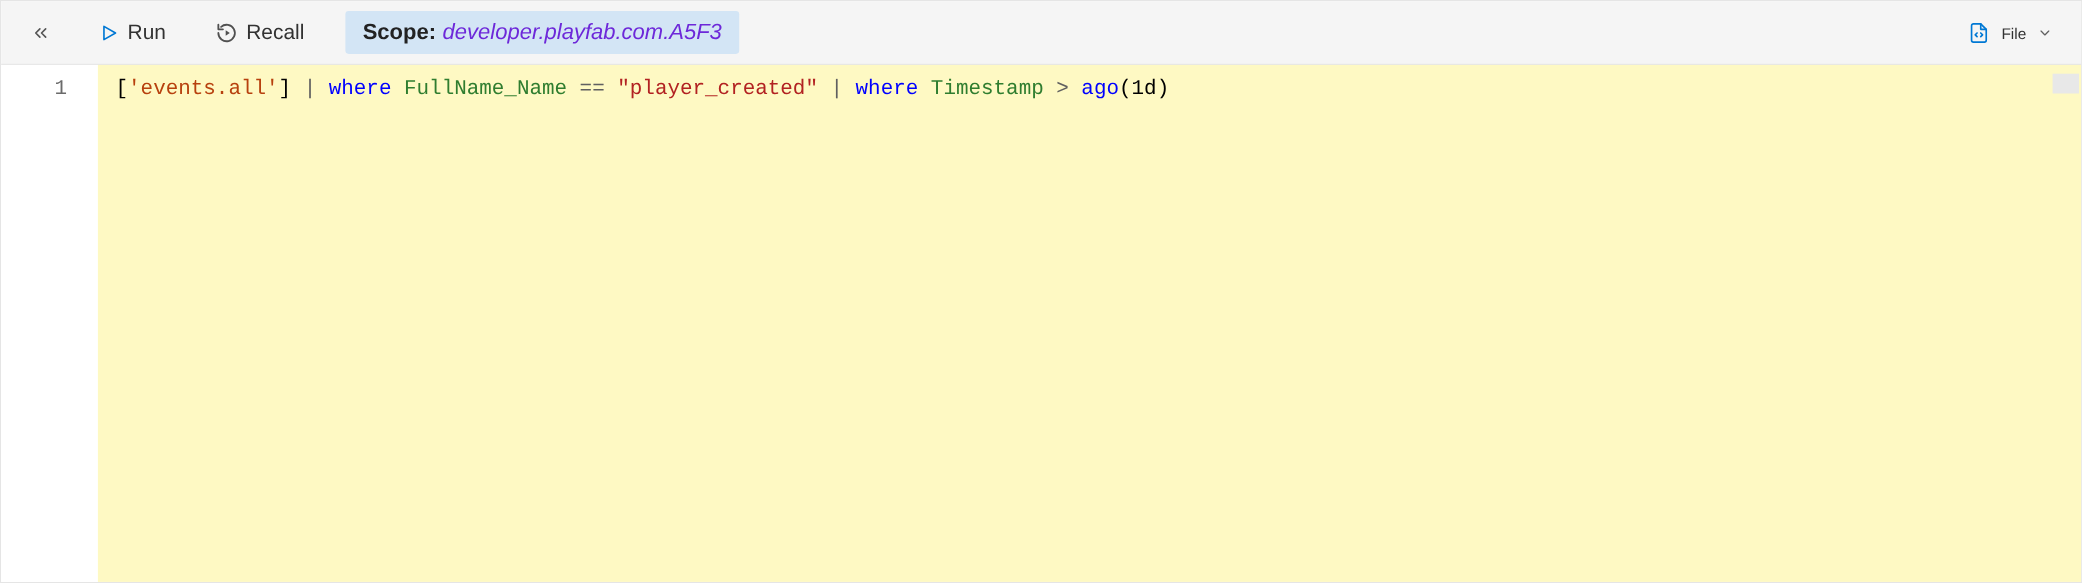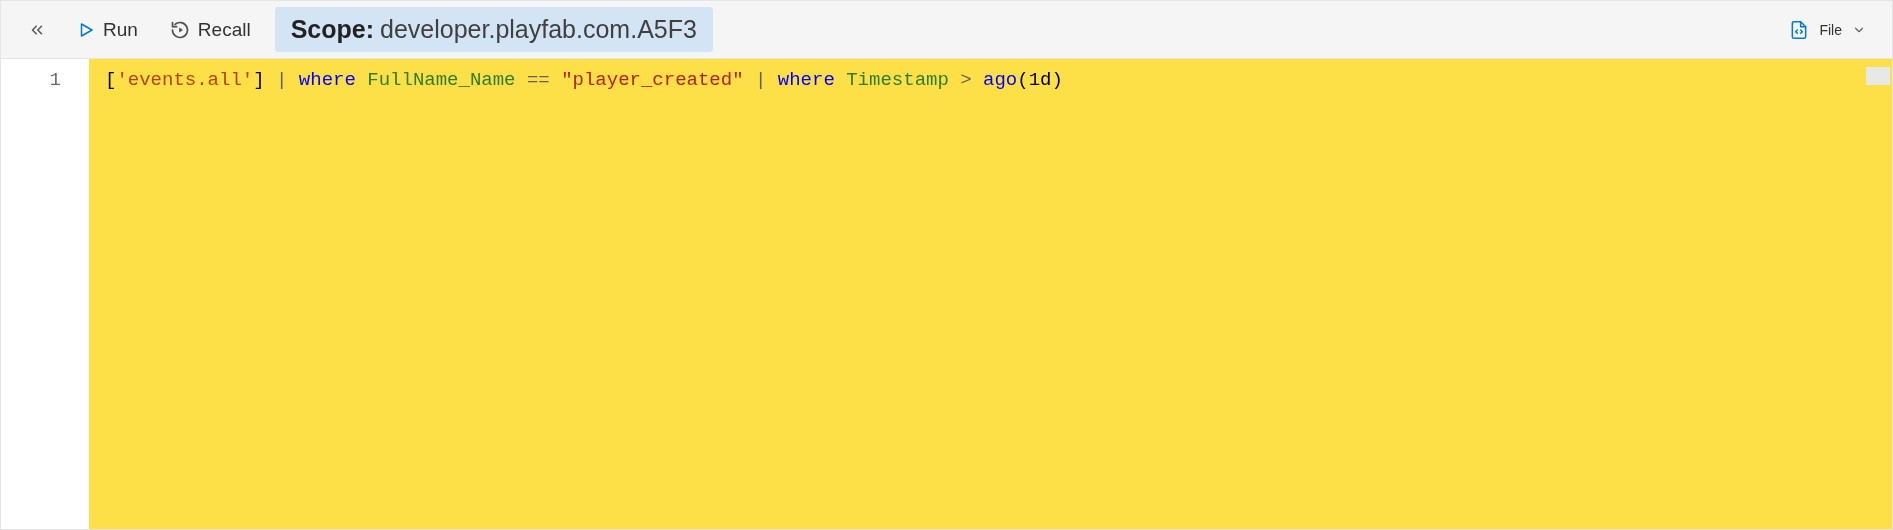--- a/index.html
+++ b/index.html
@@ -11,21 +11,21 @@
       overflow: hidden;
       border: 1px solid #e5e5e5;
     }
     .toolbar {
       height: 58px;
       background: #f5f5f5;
       border-bottom: 1px solid #e5e5e5;
       display: flex;
       align-items: center;
       padding: 0 14px;
-      gap: 4px;
+      gap: 17px;
     }
     .collapse-btn {
       width: 44px;
       height: 40px;
       display: flex;
       align-items: center;
       justify-content: center;
       cursor: pointer;
       color: #555;
     }
@@ -41,26 +41,26 @@
     }
     .run-icon-svg { color: #0078d4; }
     .recall-icon-svg { color: #505050; }
     .scope-chip {
       display: flex;
       align-items: baseline;
       gap: 6px;
       padding: 8px 16px;
       background: #d3e5f5;
       border-radius: 3px;
-      font-size: 25px;
+      font-size: 20px;
       margin-left: 6px;
       cursor: pointer;
     }
     .scope-label { font-weight: 600; color: #222; }
-    .scope-value { color: #404040; }
+    .scope-value { color: #6d28d9; font-style: italic; }
     .toolbar-spacer { flex: 1; }
     .file-btn {
       display: flex;
       align-items: center;
       gap: 10px;
       padding: 6px 12px;
       cursor: pointer;
       color: #323232;
       font-size: 14px;
     }
@@ -81,21 +81,21 @@
       font-size: 19px;
       user-select: none;
     }
     .gutter .line-no {
       padding-right: 28px;
       height: 26px;
       line-height: 26px;
     }
     .code-area {
       flex: 1;
-      background: #fde047;
+      background: #fef9c3;
       padding-top: 8px;
       font-family: Consolas, "Courier New", monospace;
       font-size: 19px;
       line-height: 26px;
       position: relative;
     }
     .code-line {
       white-space: pre;
       height: 26px;
       padding-left: 16px;

